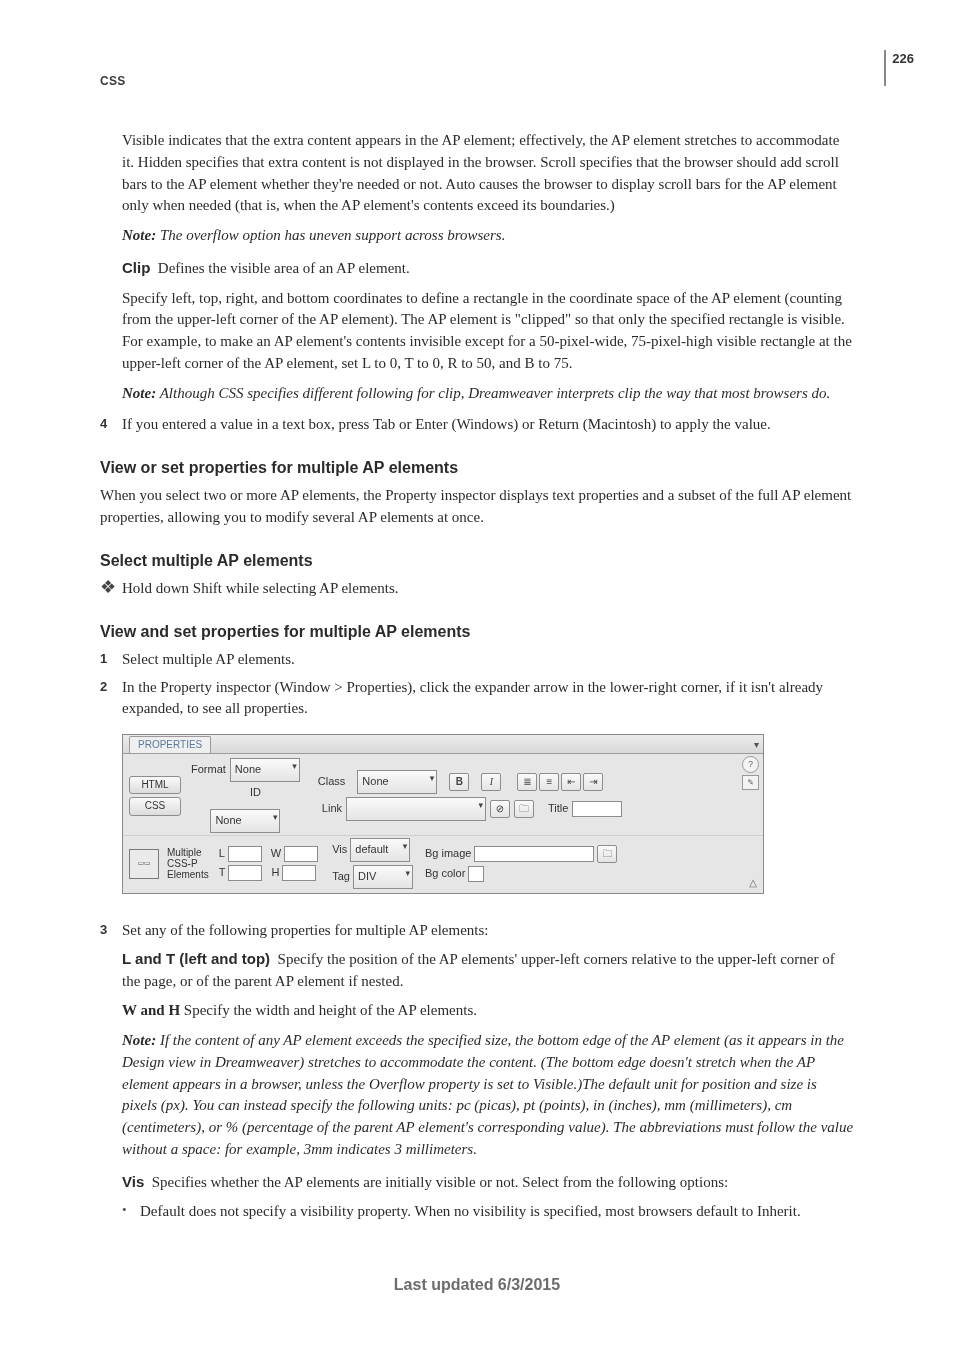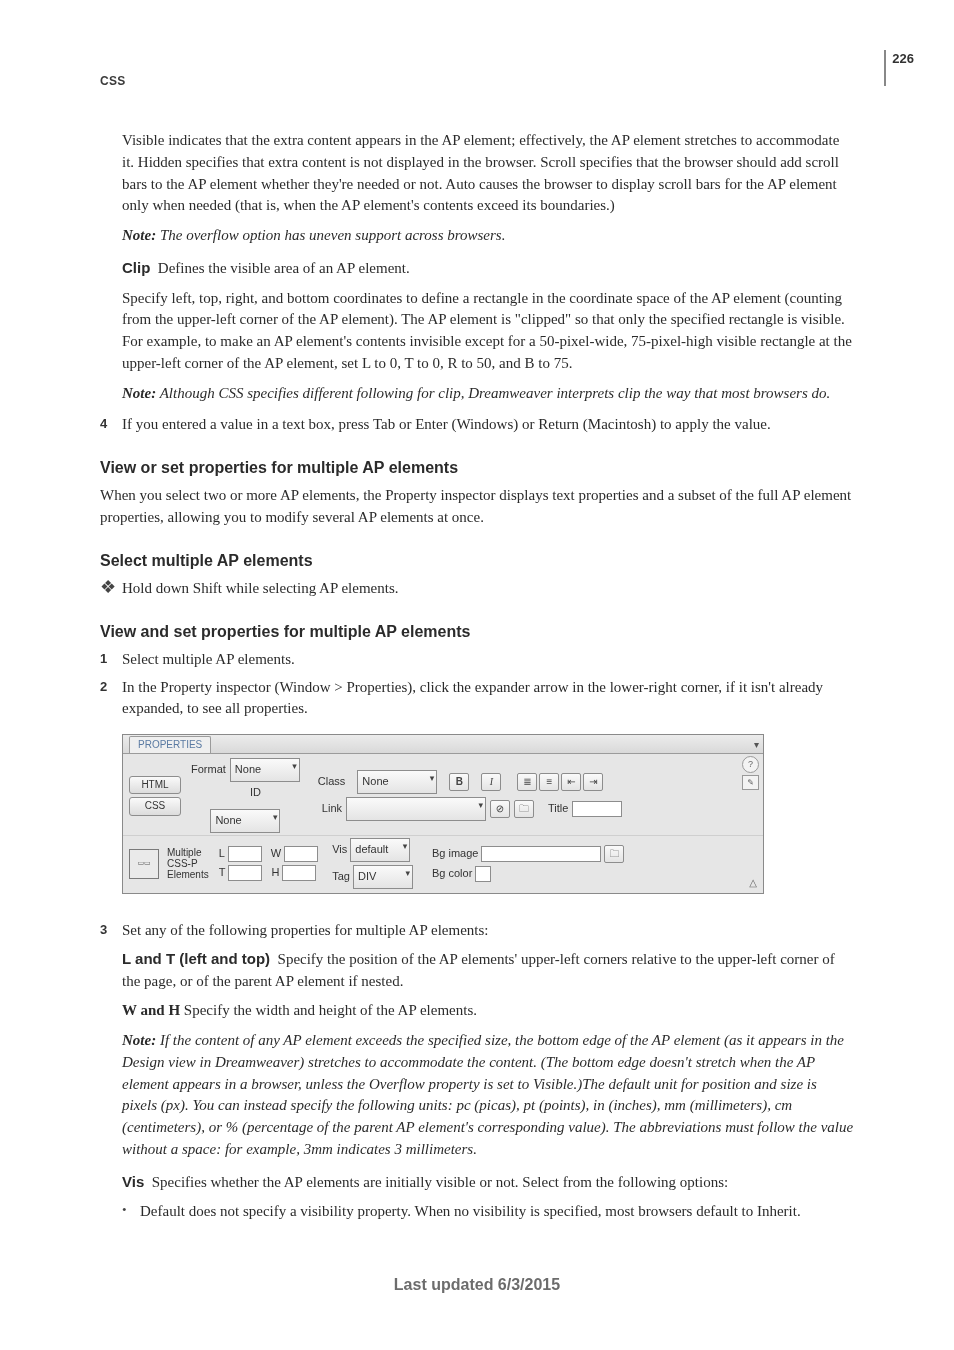--- a/index.html
+++ b/index.html
@@ -362,21 +362,21 @@
         <div style="display:flex;flex-direction:column;gap:3px;margin-left:10px;">
           <div style="display:flex;align-items:center;gap:3px;">
             <span class="lbl">Vis</span>
             <span class="dd" style="width:60px;">default</span>
           </div>
           <div style="display:flex;align-items:center;gap:3px;">
             <span class="lbl">Tag</span>
             <span class="dd" style="width:60px;">DIV</span>
           </div>
         </div>
-        <div style="display:flex;flex-direction:column;gap:3px;margin-left:15px;">
+        <div style="display:flex;flex-direction:column;gap:3px;margin-left:8px;">
           <div style="display:flex;align-items:center;gap:3px;">
             <span class="lbl">Bg image</span>
             <span class="field" style="width:120px;"></span>
             <span class="icon-btn">🗀</span>
           </div>
           <div style="display:flex;align-items:center;gap:3px;">
             <span class="lbl">Bg color</span>
             <span class="field" style="width:16px;background:#fff;"></span>
           </div>
         </div>

